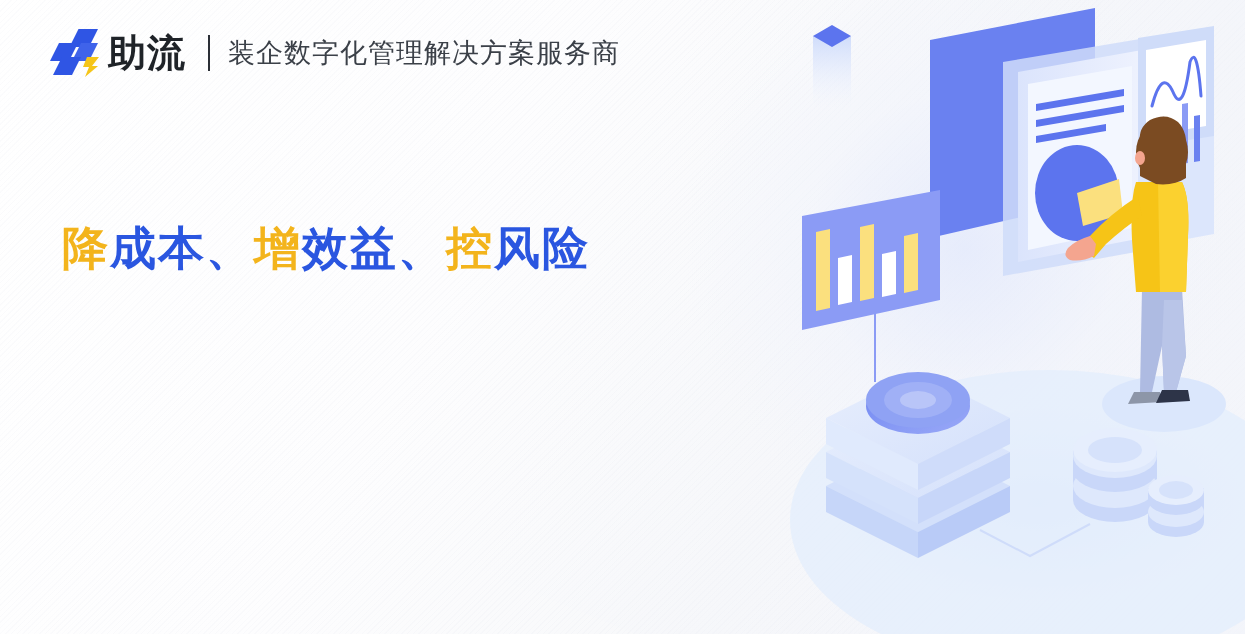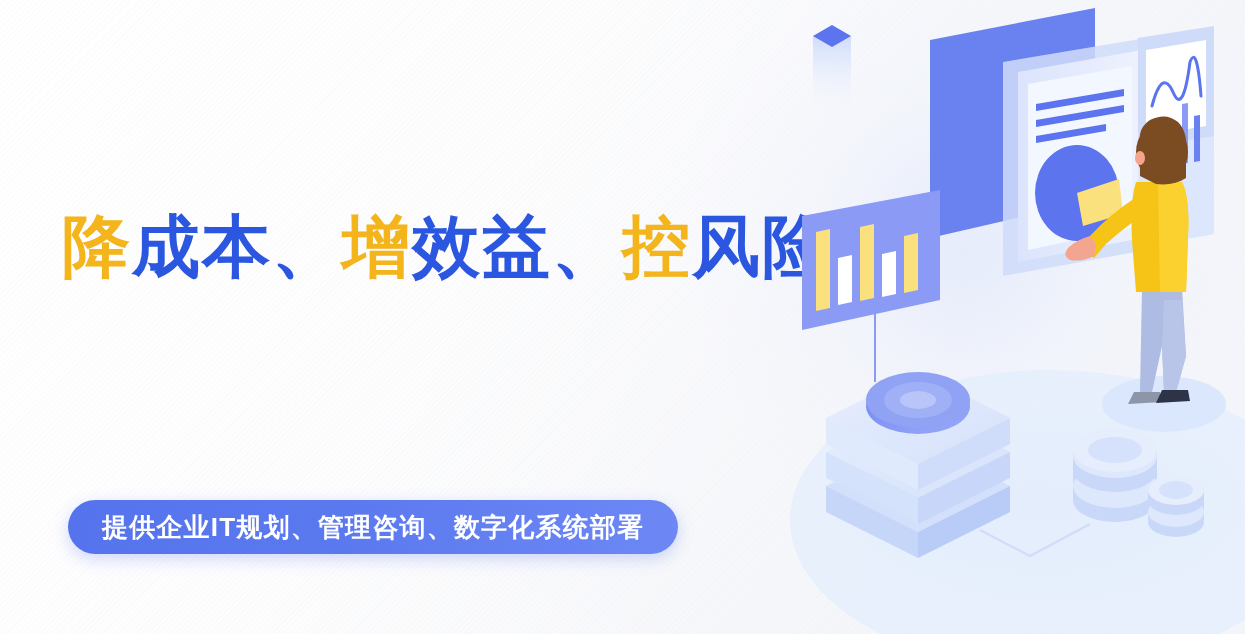--- a/index.html
+++ b/index.html
@@ -61,22 +61,22 @@
     font-size:27px; color:#3b4048; letter-spacing:1px; white-space:nowrap; line-height:1;
   }
 
   
   .headline { position:absolute; left:62px; top:192px; }
   .head-line1 {
     font-size:53px; font-weight:700; color:#2f3338;
     letter-spacing:2px; line-height:1.25; white-space:nowrap;
   }
   .head-line2 {
-    font-size:68px; font-weight:700; letter-spacing:2px;
-    line-height:1.25; margin-top:12px; white-space:nowrap;
+    font-size:46px; font-weight:700; letter-spacing:2px;
+    line-height:1.25; margin-top:28px; white-space:nowrap;
   }
 
   
   .pill {
     position:absolute; left:68px; top:500px;
     height:54px; padding:0 34px;
     display:flex; align-items:center; justify-content:center;
     border-radius:27px;
     background:linear-gradient(96deg,#5573ec 0%,#5b79ef 45%,#6d88f5 100%);
     box-shadow:0 5px 16px rgba(75,110,235,.26);
@@ -91,26 +91,44 @@
 </head>
 <body>
 
 <div class="banner">
 
   <div class="bg-texture"></div>
   <div class="bg-diag"></div>
   <div class="bg-wash-right"></div>
   <div class="bg-floor"></div>
 
+  <div class="header">
+    <div class="logo-mark">
+      <svg viewBox="0 0 56 56" width="56" height="56">
+
+        <path d="M30.5 4 L50 4 L41 22 L21.5 22 Z" fill="#2f55e4"></path>
+
+        <path d="M11 18 L30 18 L21 36 L2 36 Z" fill="#2f55e4"></path>
+
+        <path d="M33 18 L50 18 L41 36 L24 36 Z" fill="#3f63ea"></path>
+
+        <path d="M14 32 L33 32 L24 50 L5 50 Z" fill="#2f55e4"></path>
+
+        <path d="M39 32 L51 32 L44 41 L50 41 L37 52 L41 42 L35 42 Z" fill="#f5c518"></path>
+      </svg>
+    </div>
+    <div class="logo-text">助流</div>
+    <div class="logo-divider"></div>
+    <div class="logo-tagline">装企数字化管理解决方案服务商</div>
+  </div>
 
   <div class="headline">
     <div class="head-line2" id="headline2"><span style="color: rgb(243, 180, 28);">降</span><span style="color: rgb(42, 86, 224);">成本</span><span style="color: rgb(42, 86, 224);">、</span><span style="color: rgb(243, 180, 28);">增</span><span style="color: rgb(42, 86, 224);">效益</span><span style="color: rgb(42, 86, 224);">、</span><span style="color: rgb(243, 180, 28);">控</span><span style="color: rgb(42, 86, 224);">风险</span></div>
   </div>
 
-  <div class="pill">提供企业IT规划、管理咨询、数字化系统部署</div>
 
   <div class="illustration">
     <svg viewBox="0 0 455 634" xmlns="http://www.w3.org/2000/svg">
       <defs>
         <linearGradient id="colFade" x1="0" y1="0" x2="0" y2="1">
           <stop offset="0%" stop-color="#cfdcfb" stop-opacity="1"></stop>
           <stop offset="100%" stop-color="#eef3fe" stop-opacity="0"></stop>
         </linearGradient>
         <linearGradient id="discGrad" x1="0" y1="0" x2="1" y2="1">
           <stop offset="0%" stop-color="#6f86f2"></stop>

